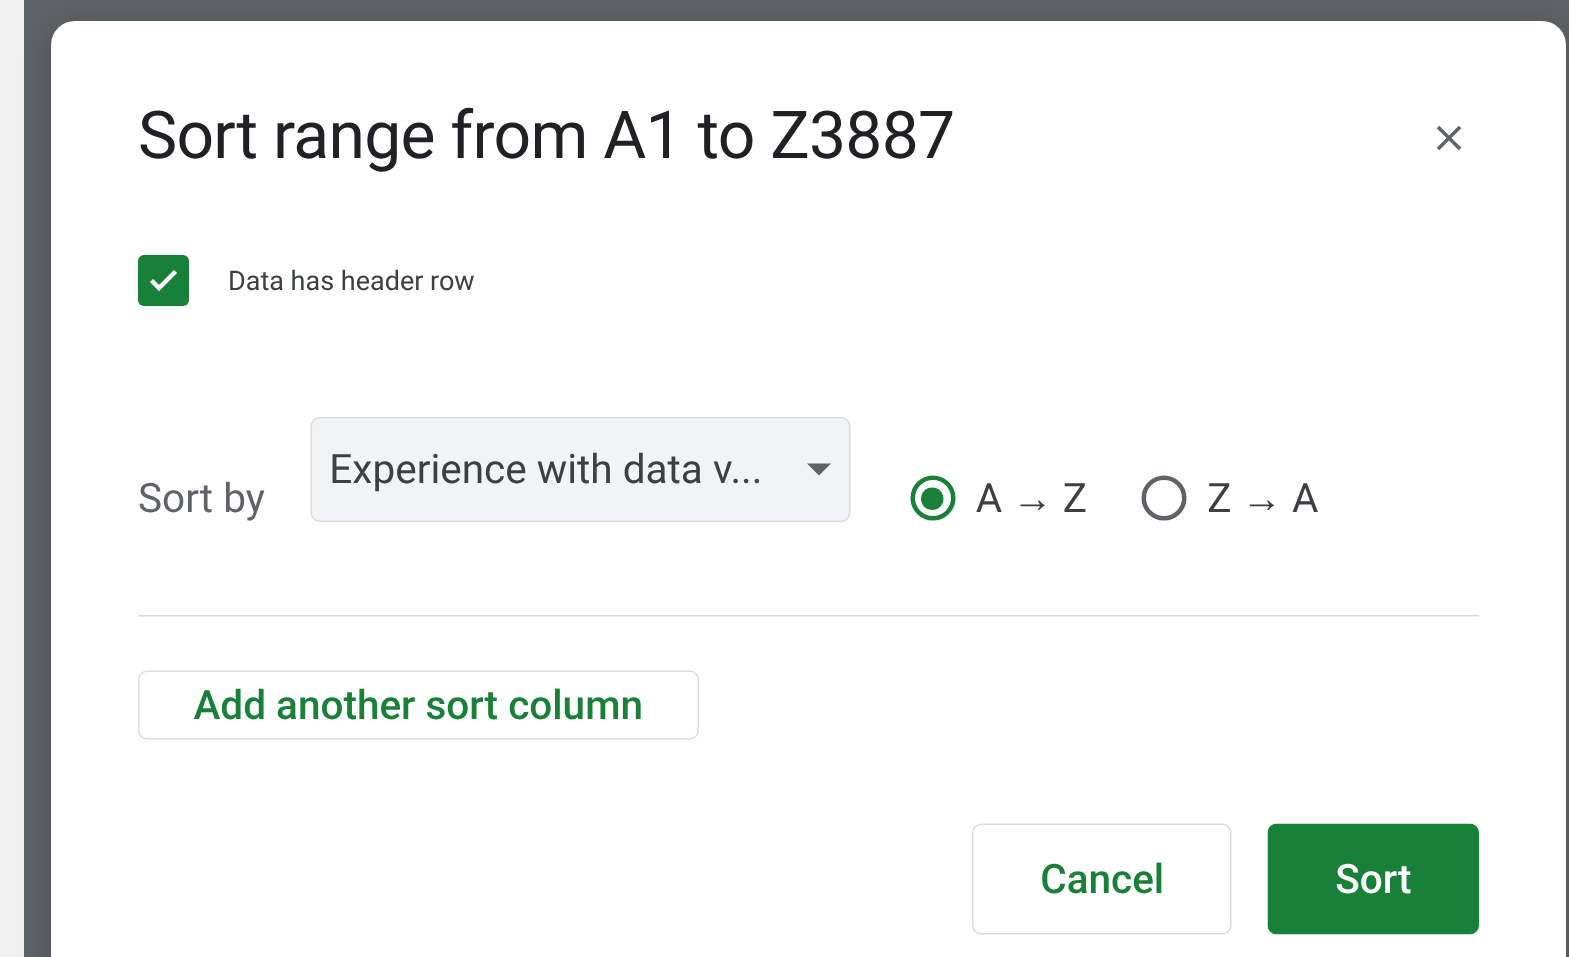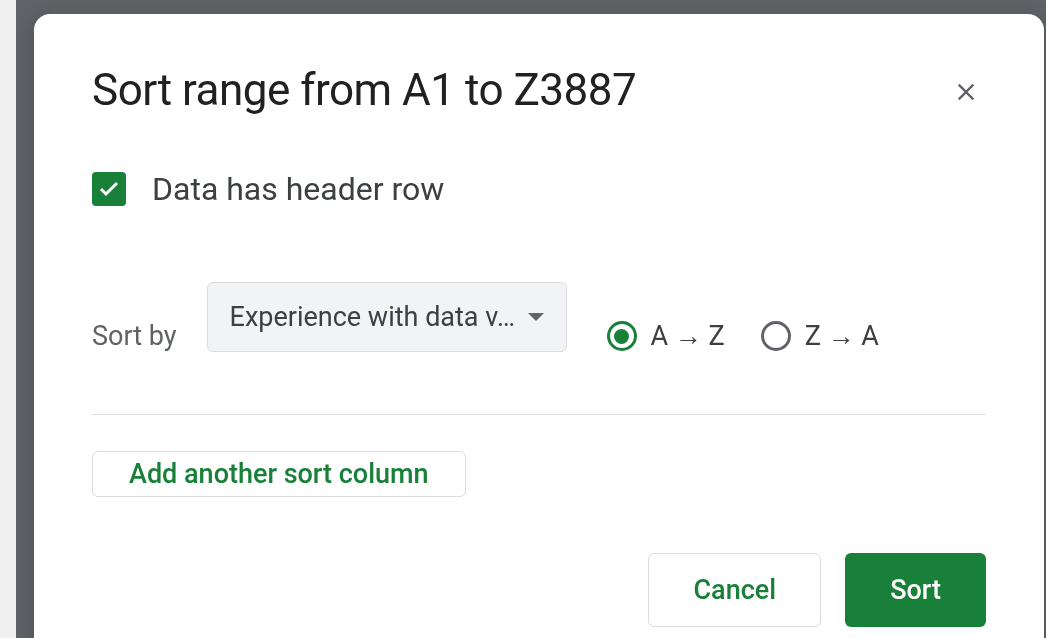--- a/index.html
+++ b/index.html
@@ -74,42 +74,42 @@
       cursor: pointer;
     }
     .checkbox svg {
       width: 24px;
       height: 24px;
       stroke: #fff;
       stroke-width: 3;
       fill: none;
     }
     .checkbox-label {
-      font-size: 32px;
+      font-size: 18px;
       color: #3c4043;
     }
     .sort-row {
       display: flex;
       align-items: flex-end;
       margin-top: 74px;
       gap: 20px;
     }
     .sort-label {
       font-size: 27px;
       color: #5f6368;
       margin-right: 10px;
     }
     .dropdown {
       display: flex;
       align-items: center;
       justify-content: space-between;
       background: #f1f3f4;
       border: 1px solid #dadce0;
       border-radius: 6px;
-      padding: 18px 22px;
+      padding: 18px 12px;
       width: 360px;
       cursor: pointer;
     }
     .dropdown-text {
       font-size: 27px;
       color: #3c4043;
       white-space: nowrap;
       overflow: hidden;
       text-overflow: ellipsis;
     }

